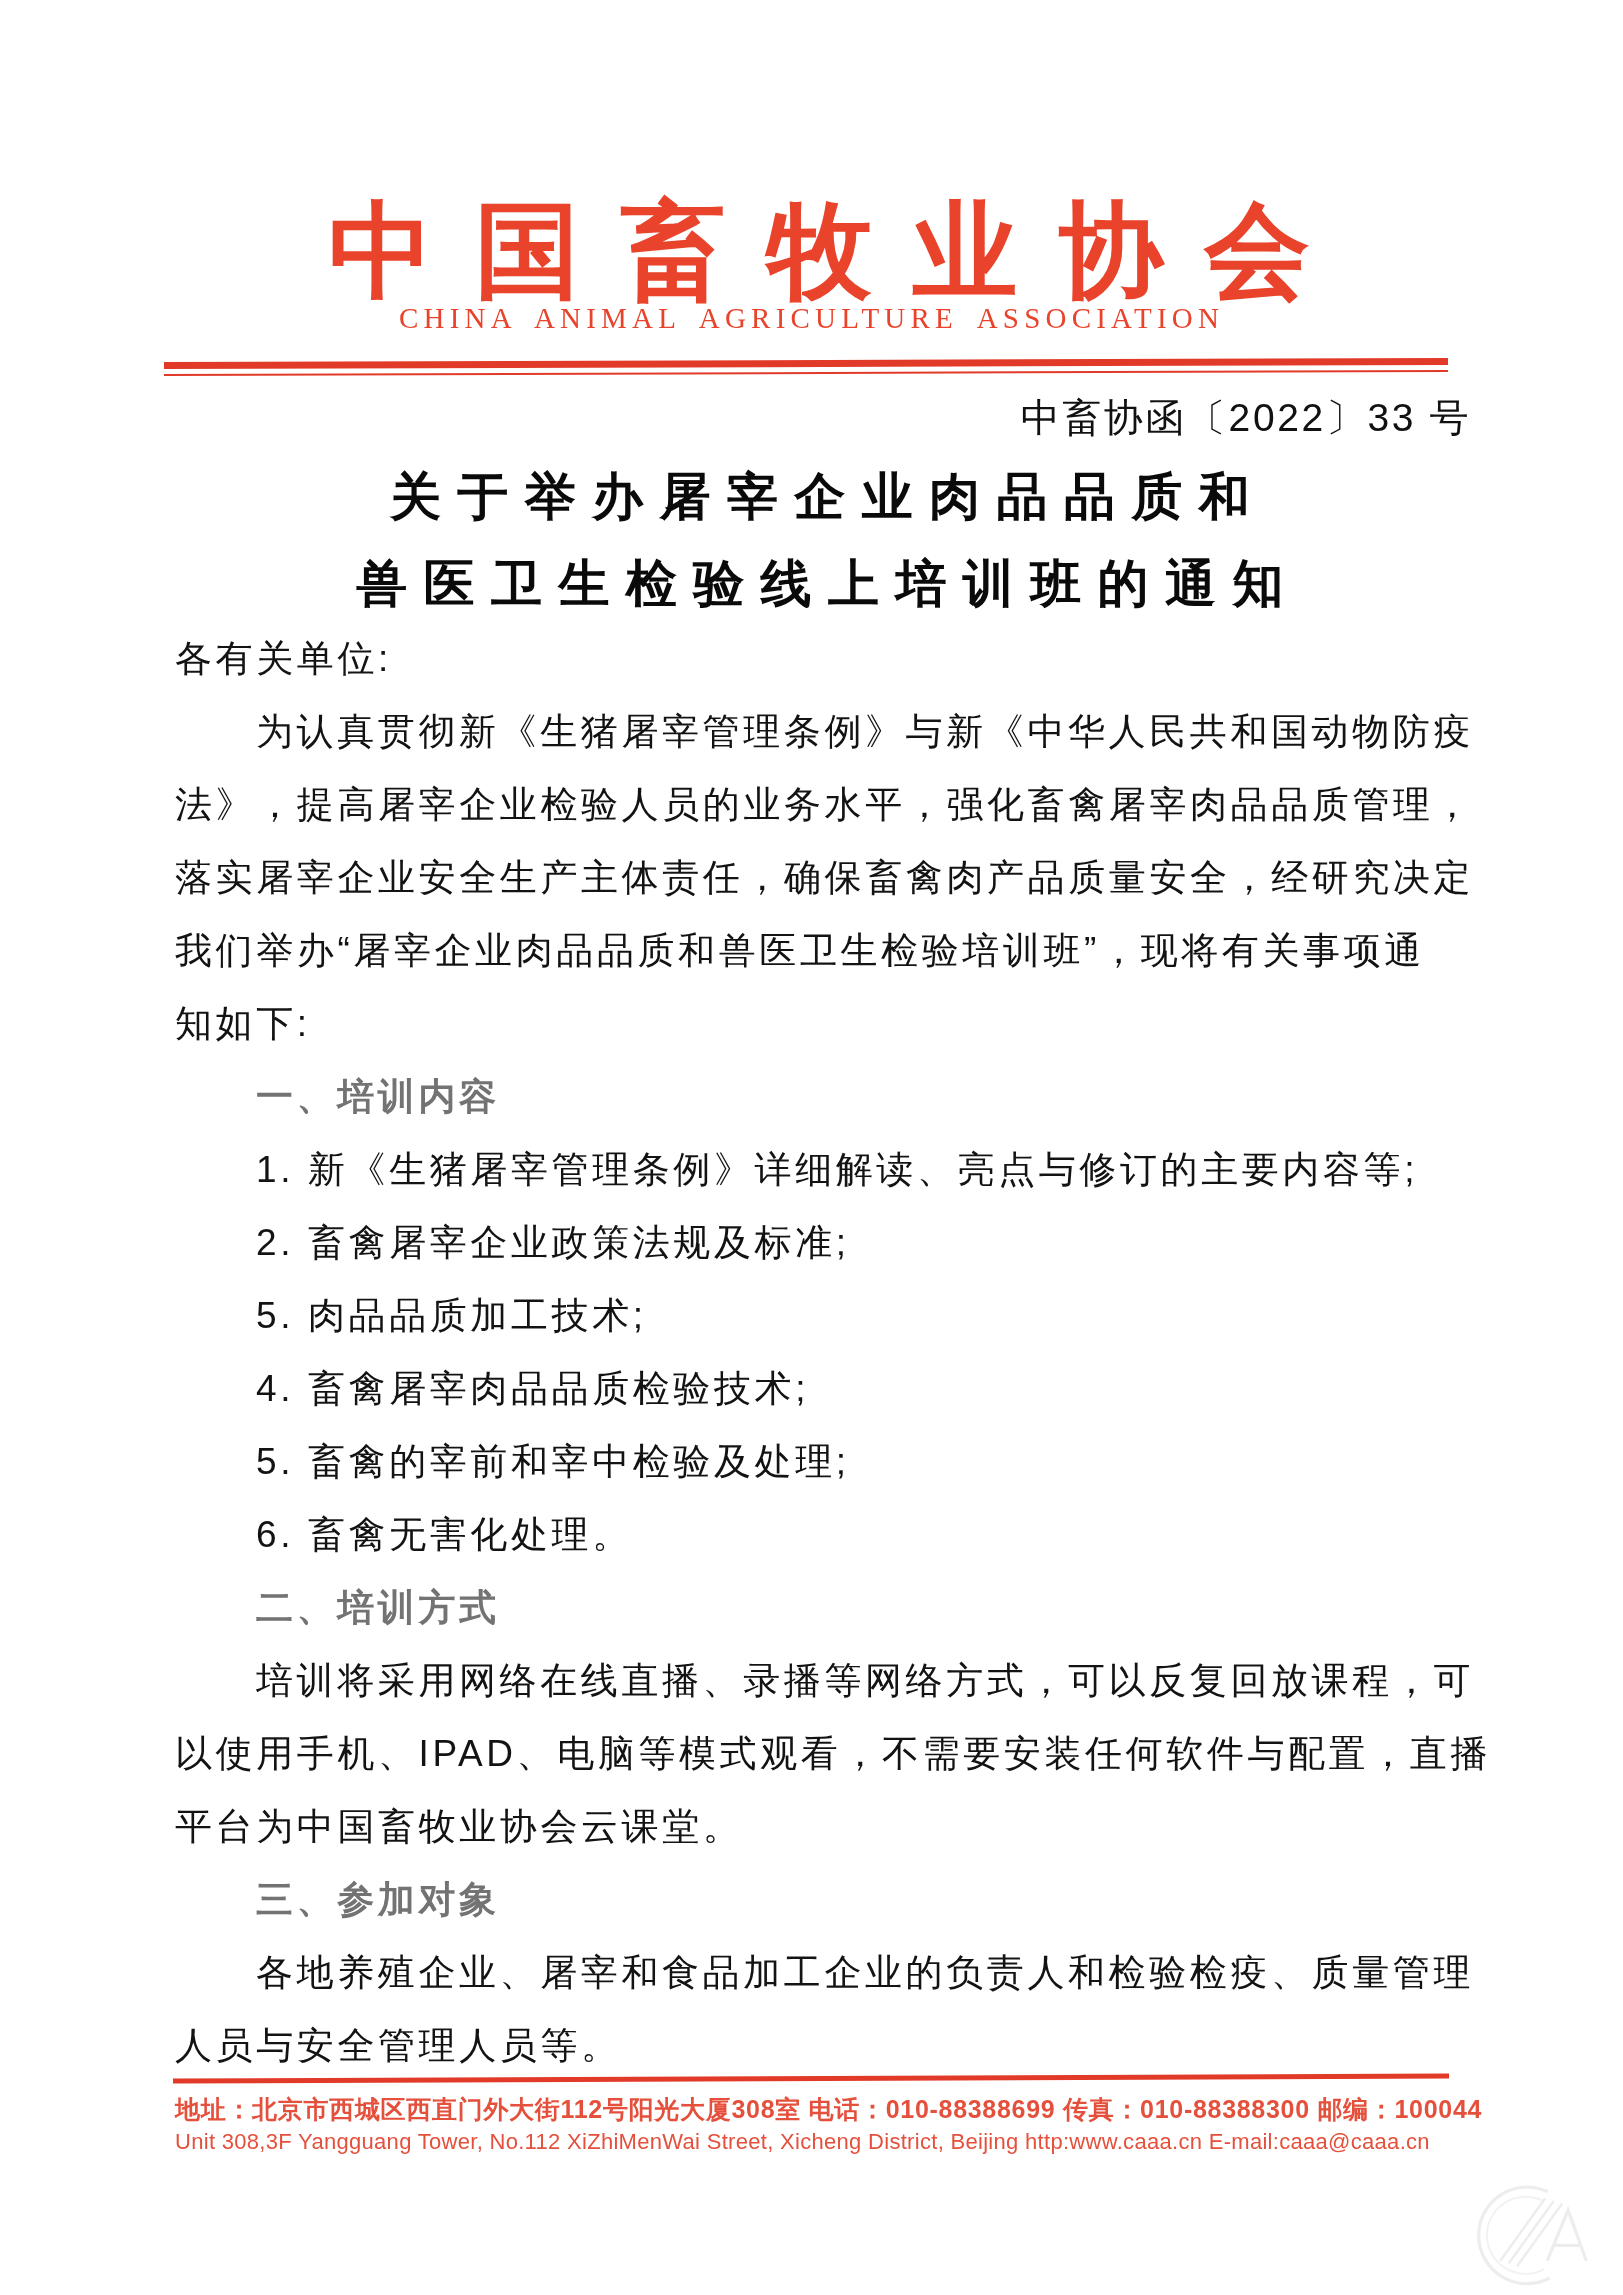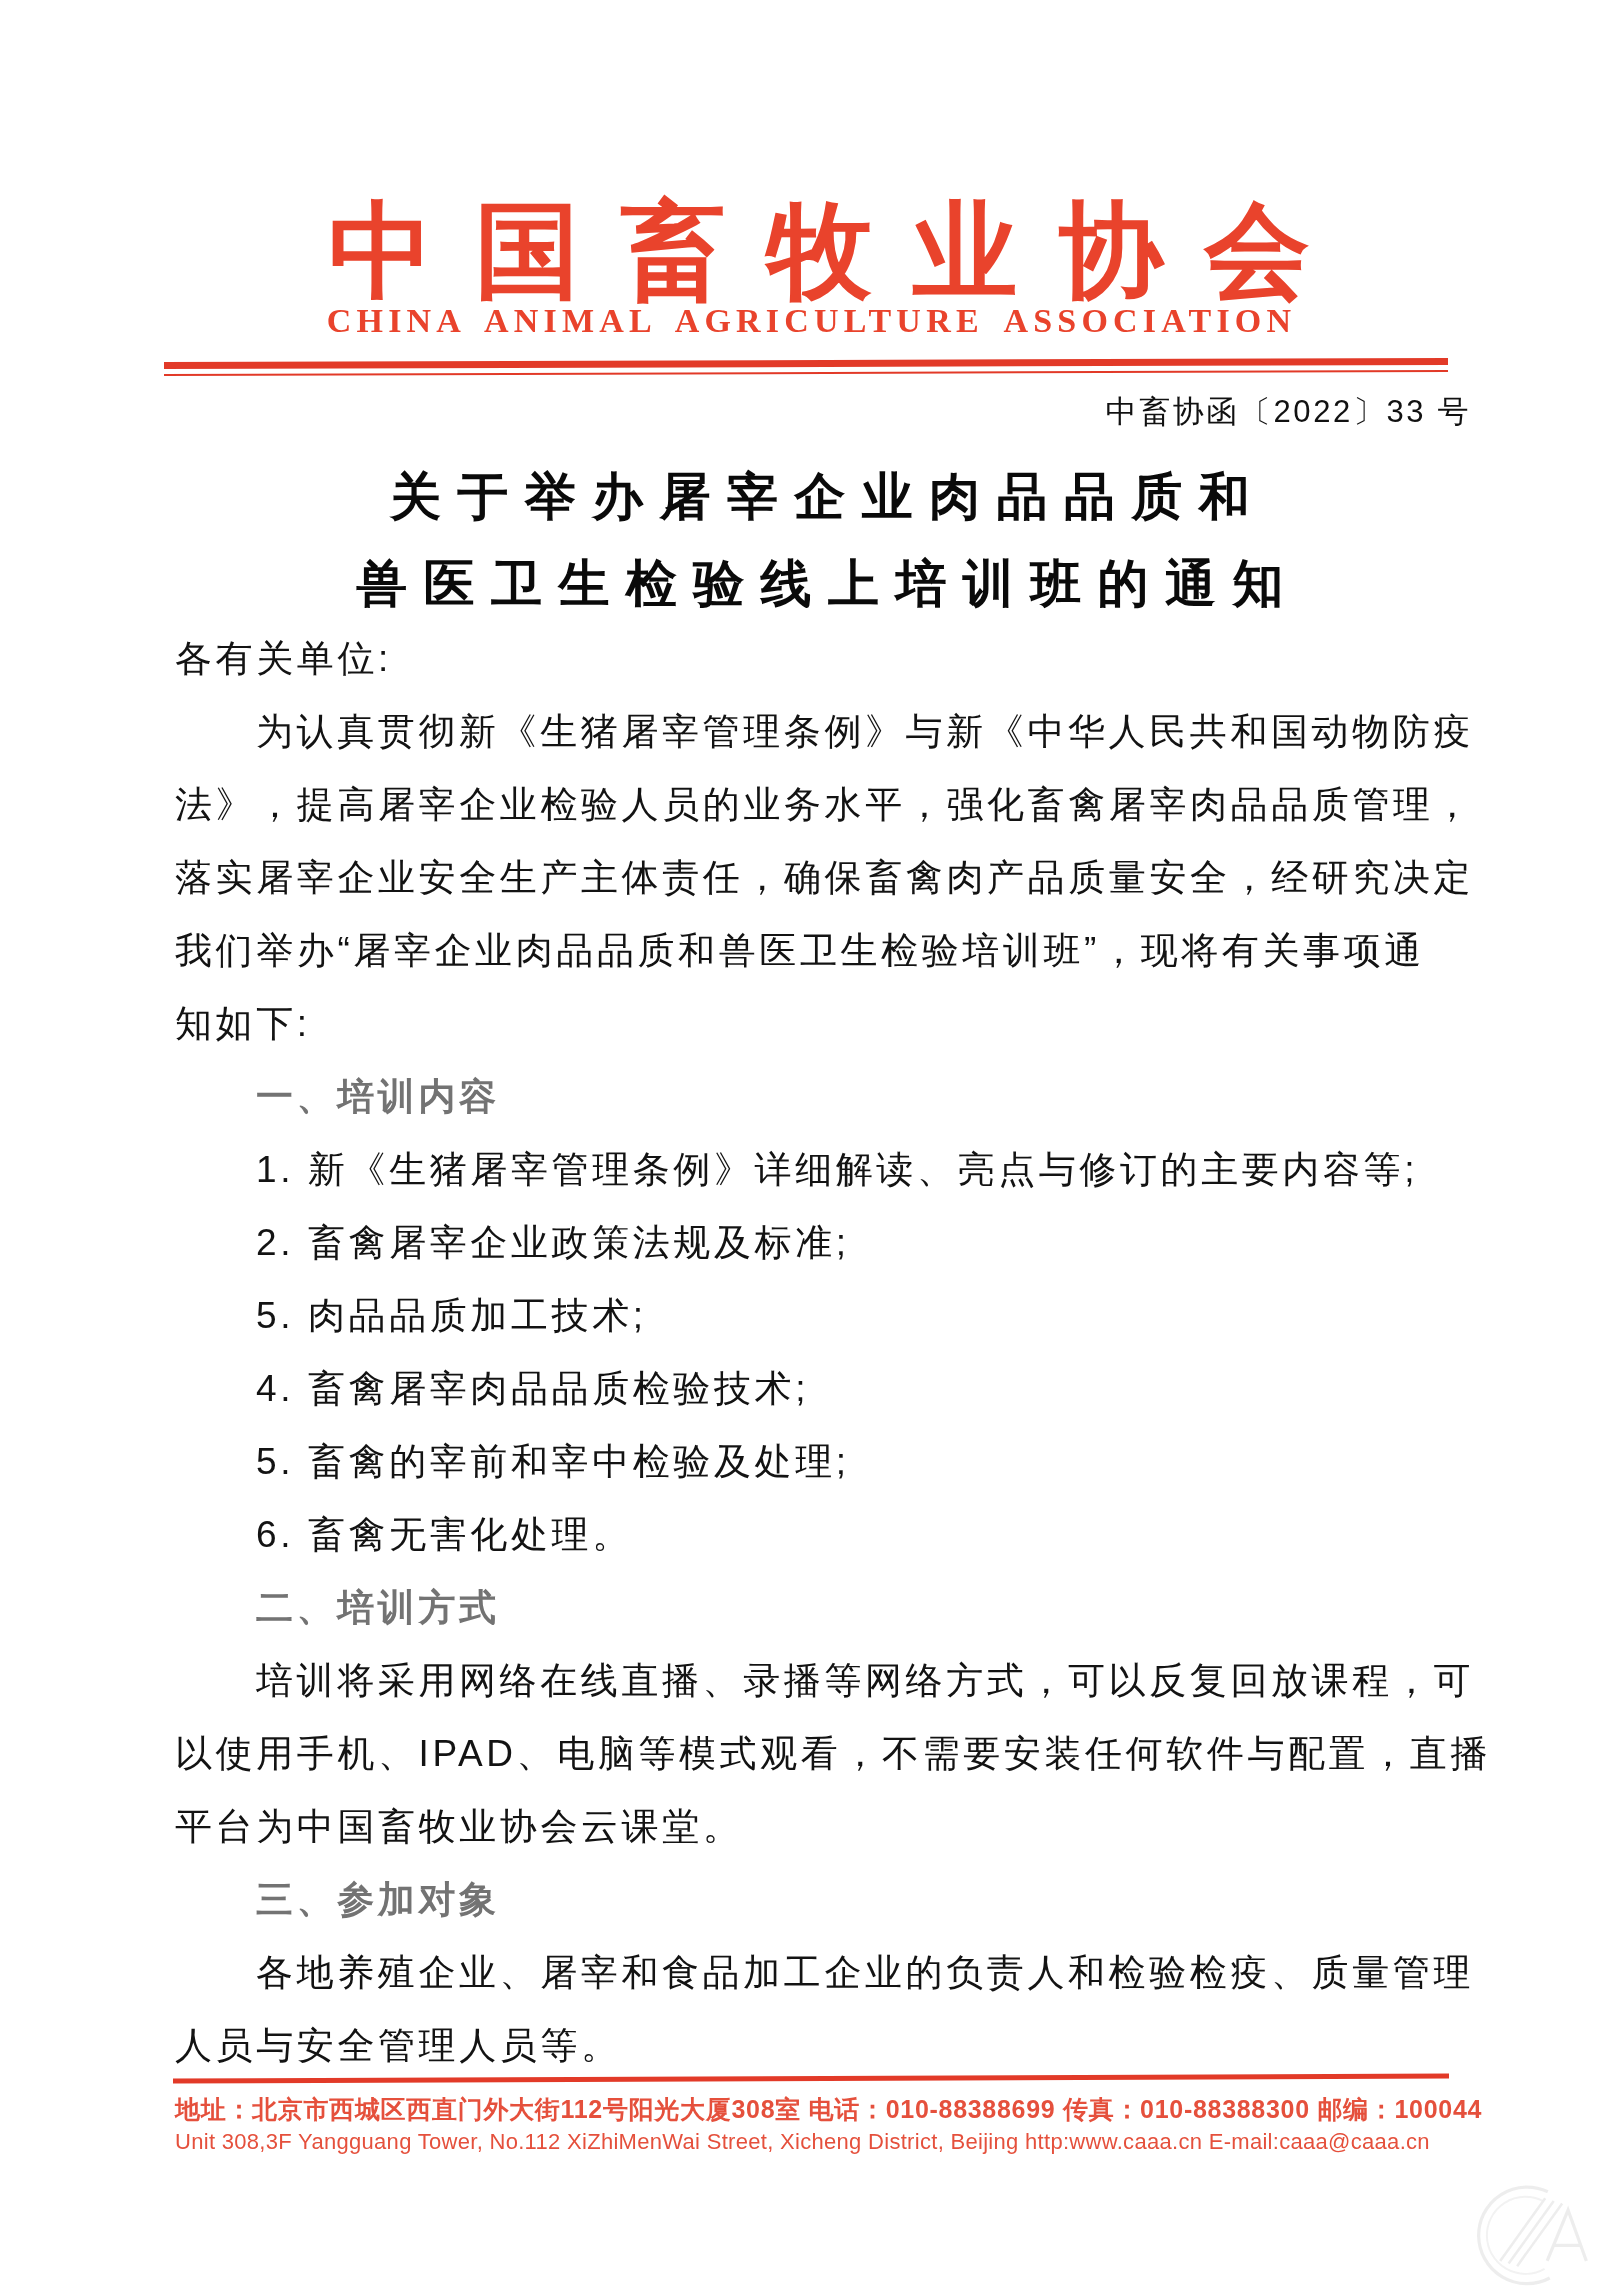--- a/index.html
+++ b/index.html
@@ -25,31 +25,31 @@
     font-size:105px; font-weight:bold;
     letter-spacing:41px; padding-left:56px;
     color:var(--accent-red);
     font-family:"Liberation Serif", serif;
     white-space:nowrap;
   }
   .org-en {
     position:absolute; top:302px; left:0; right:0;
     text-align:center;
     font-family:"Liberation Serif", serif;
-    font-weight:bold;
-    font-size:34px; letter-spacing:5.2px; word-spacing:7.9px;
+    font-weight:normal;
+    font-size:29px; letter-spacing:5.2px; word-spacing:7.9px;
     color:var(--accent-red);
     white-space:nowrap;
   }
   .rule-group { position:absolute; left:164px; top:360px; width:1284px; transform:rotate(-0.18deg); }
   .rule-thick { height:7.2px; background:var(--rule-red); }
   .rule-thin  { height:2.6px; background:var(--rule-red); margin-top:4.6px; }
   .doc-number {
     position:absolute; top:391px; right:152px;
-    font-size:31px; color:var(--text-black);
+    font-size:39px; color:var(--text-black);
     letter-spacing:2.6px; white-space:nowrap;
   }
   
   .doc-title {
     position:absolute; top:453px; left:4px; right:0;
     text-align:center;
     font-size:51px; font-weight:bold;
     letter-spacing:16.4px; padding-left:29px;
     line-height:87px;
     color:#0a0a0a;

